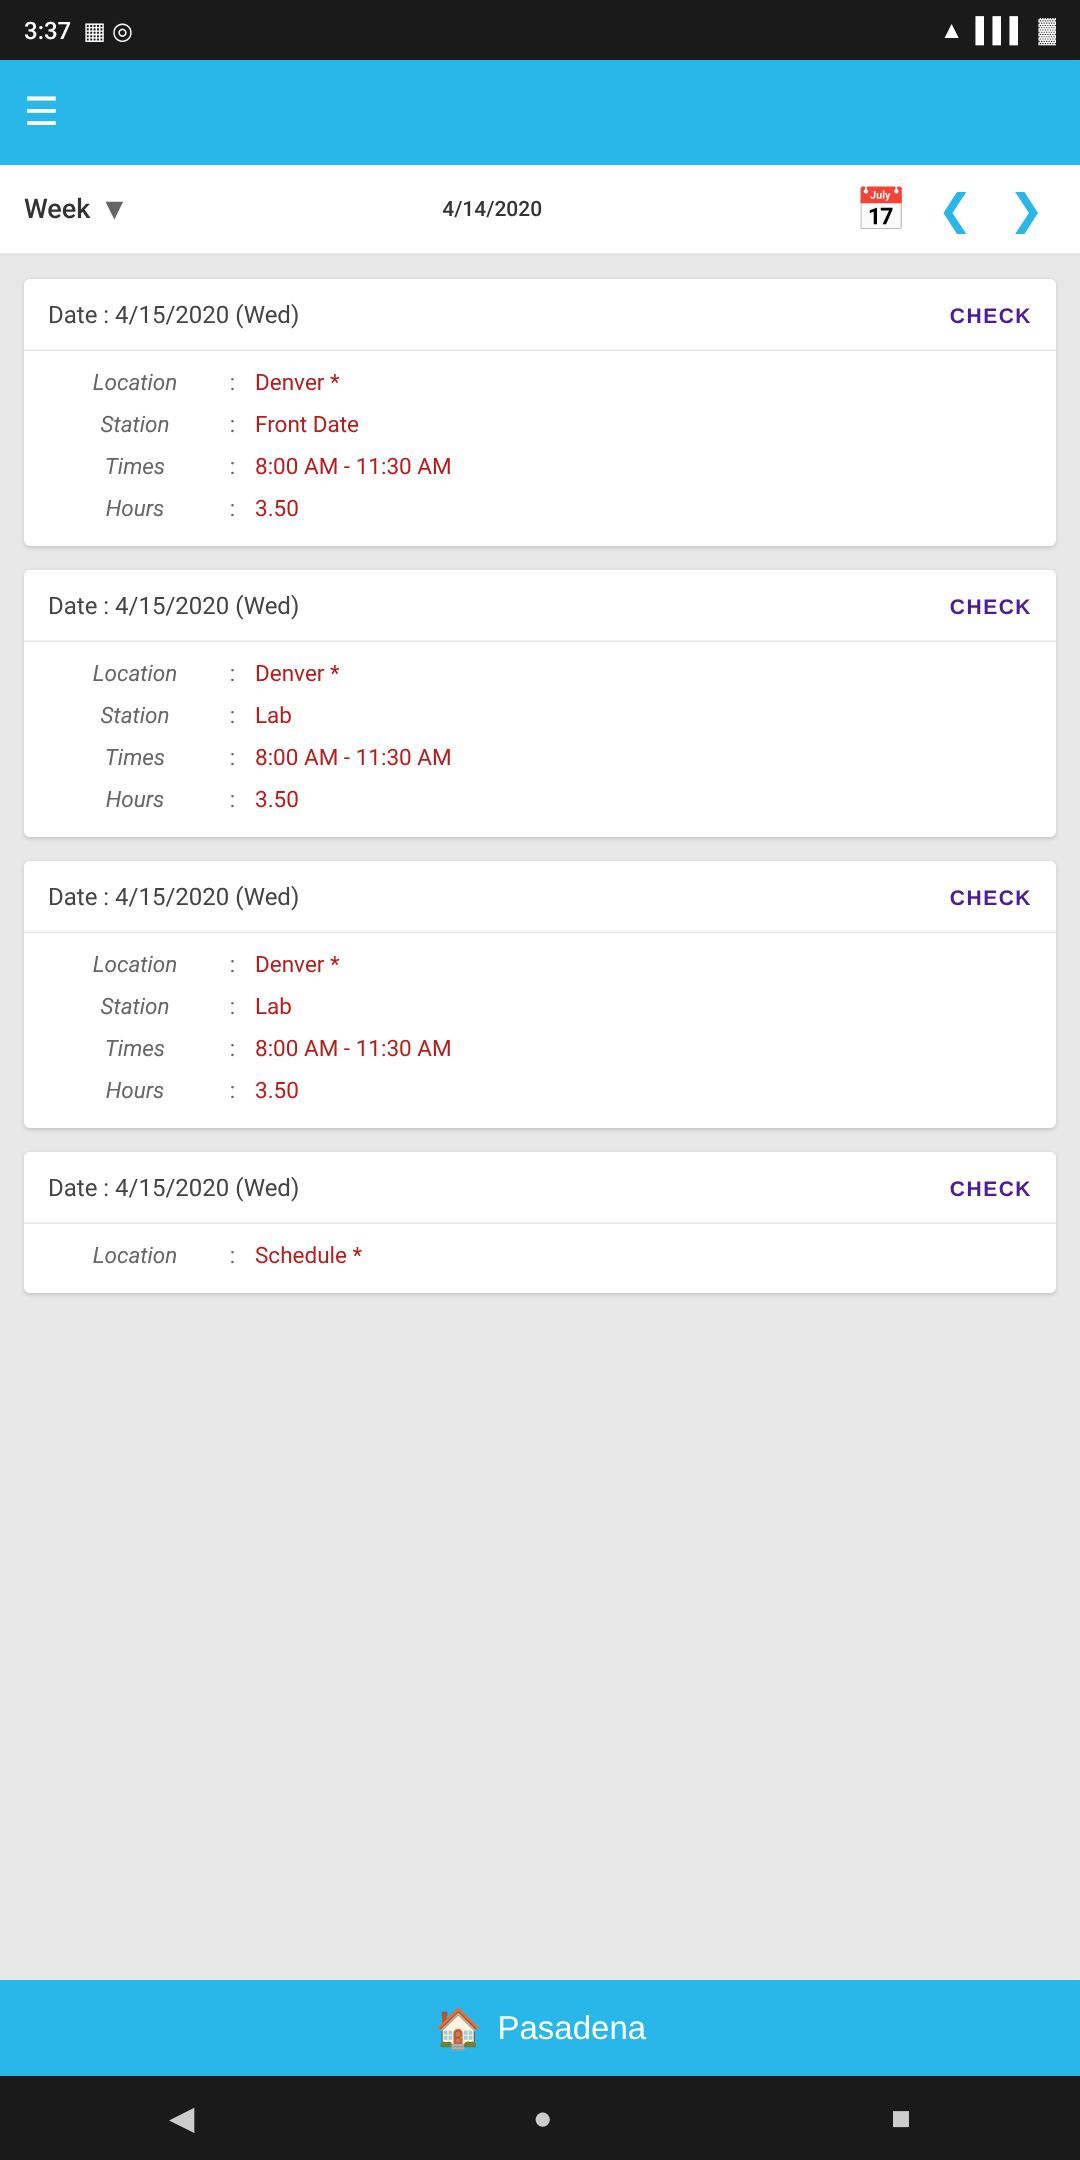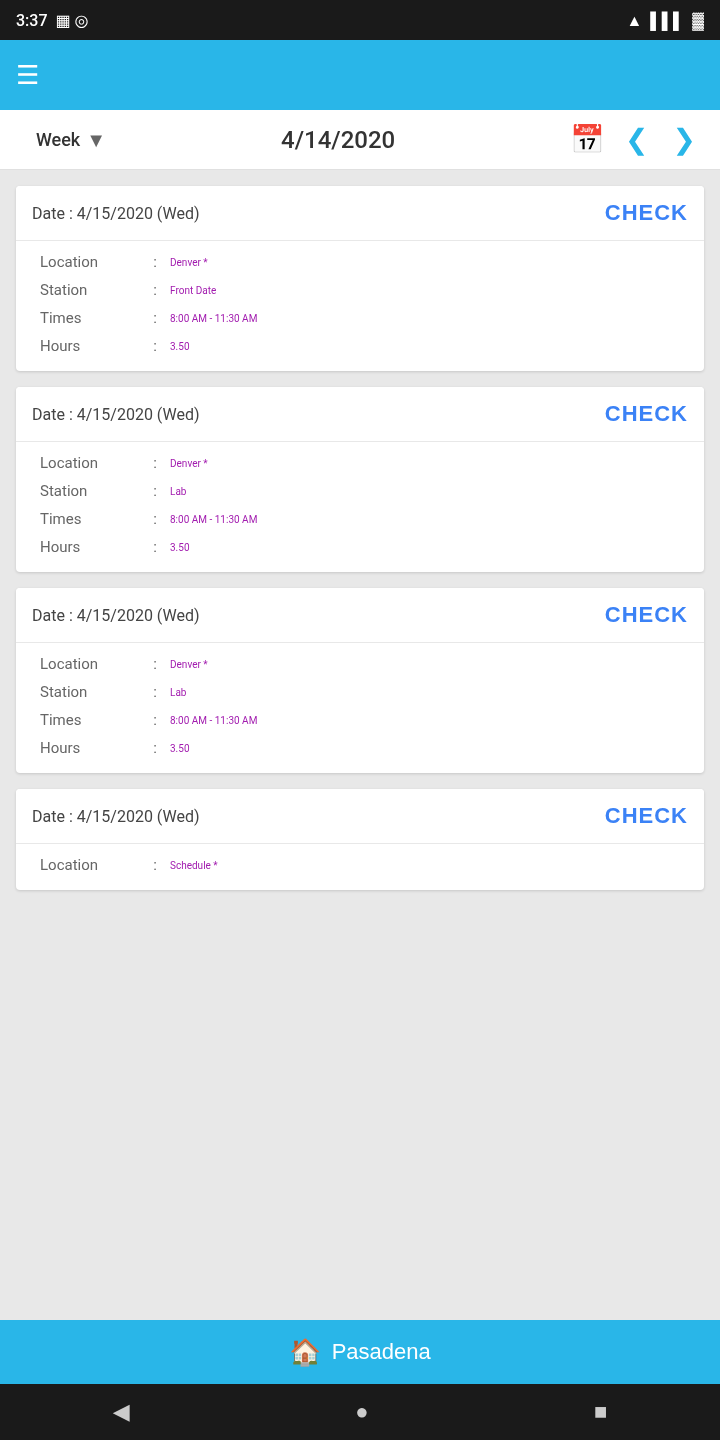--- a/index.html
+++ b/index.html
@@ -57,35 +57,34 @@
       display: flex;
       align-items: center;
       padding: 0 16px;
       gap: 12px;
       border-bottom: 1px solid #e0e0e0;
     }
     .week-selector {
       display: flex;
       align-items: center;
       gap: 6px;
-      margin-left: 20px;
     }
     .week-label {
       font-size: 18px;
       color: #333;
       font-weight: 500;
     }
     .week-dropdown-icon {
       color: #666;
       font-size: 20px;
     }
     .date-display {
       flex: 1;
       text-align: center;
-      font-size: 24px;
+      font-size: 14px;
       color: #333;
       font-weight: 500;
     }
     .calendar-icon {
       color: #29b6e8;
       font-size: 28px;
     }
     .nav-buttons {
       display: flex;
       align-items: center;
@@ -127,22 +126,22 @@
       background: #fff;
     }
     .card-header-date {
       font-size: 16px;
       color: #444;
       font-weight: 400;
     }
     .check-btn {
       background: none;
       border: none;
-      color: #3b82f6;
-      font-size: 22px;
+      color: #4c1d95;
+      font-size: 14px;
       font-weight: 700;
       letter-spacing: 1px;
       cursor: pointer;
       text-transform: uppercase;
       text-align: center;
     }
     .card-body {
       padding: 12px 24px 16px 24px;
       display: flex;
       flex-direction: column;
@@ -150,33 +149,34 @@
     }
     .card-row {
       display: flex;
       align-items: center;
       gap: 0;
     }
     .card-label {
       font-size: 15px;
       color: #666;
       width: 100px;
-      text-align: left;
+      text-align: center;
       flex-shrink: 0;
+      font-style: italic;
     }
     .card-separator {
       font-size: 15px;
       color: #666;
       width: 30px;
       text-align: center;
       flex-shrink: 0;
     }
     .card-value {
-      font-size: 10px;
-      color: #a21caf;
+      font-size: 15px;
+      color: #b91c1c;
     }
 
     
     .bottom-bar {
       background: #29b6e8;
       height: 64px;
       display: flex;
       align-items: center;
       justify-content: center;
       gap: 12px;

